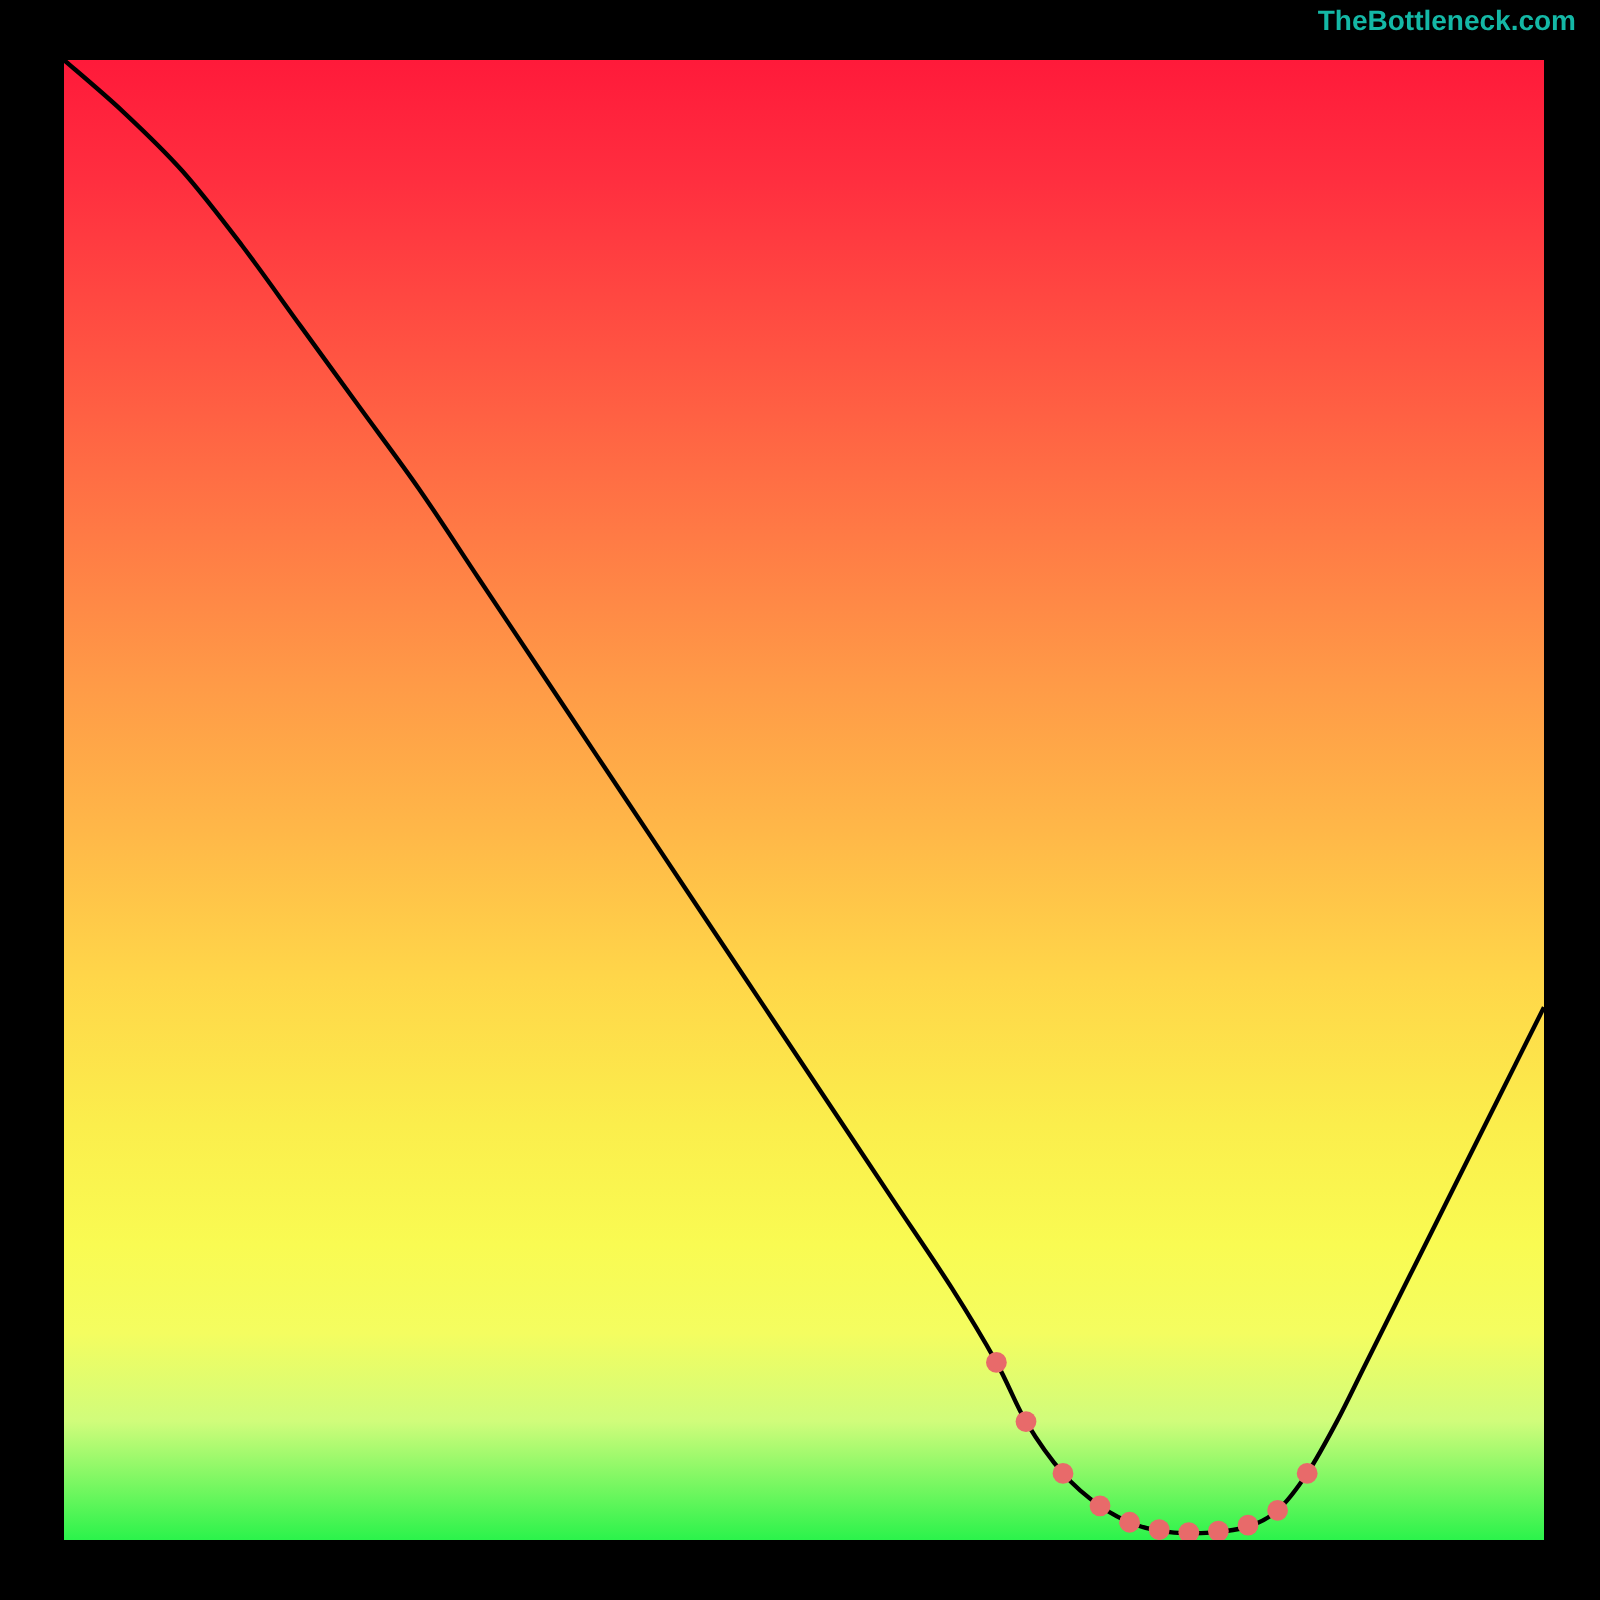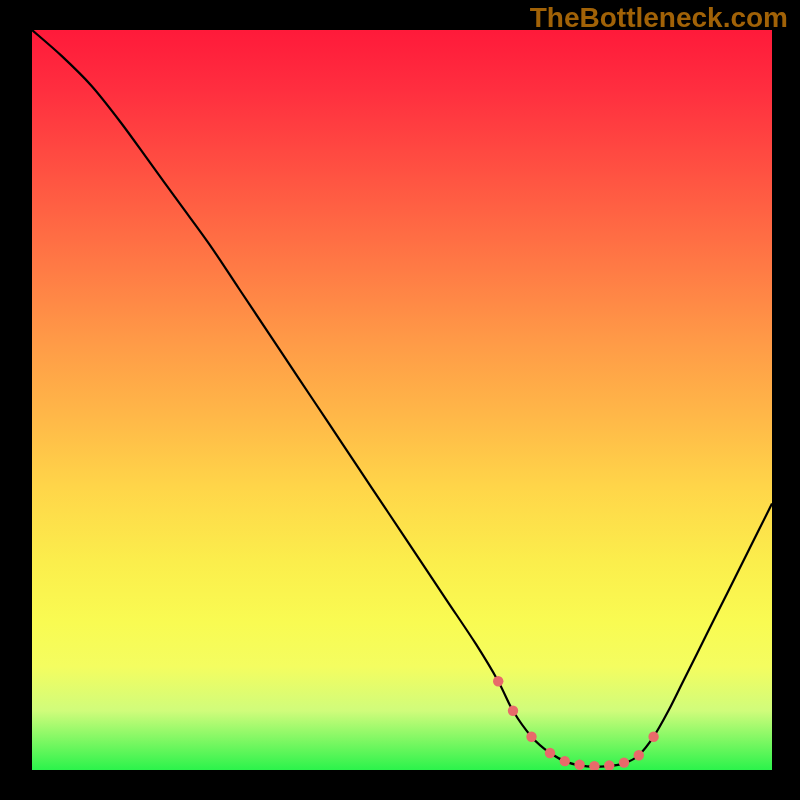--- a/index.html
+++ b/index.html
@@ -8,22 +8,22 @@
     height: 800px;
     background: #000000;
     position: relative;
     font-family: Arial, Helvetica, sans-serif;
     overflow: hidden;
   }
   .watermark {
     position: absolute;
     top: 2px;
     right: 12px;
-    color: #a16207;
-    font-size: 28px;
+    color: #14b8a6;
+    font-size: 14px;
     font-weight: bold;
     z-index: 10;
   }
   .plot-area {
     position: absolute;
     left: 32px;
     top: 30px;
     width: 740px;
     height: 740px;
     background: linear-gradient(to bottom,

